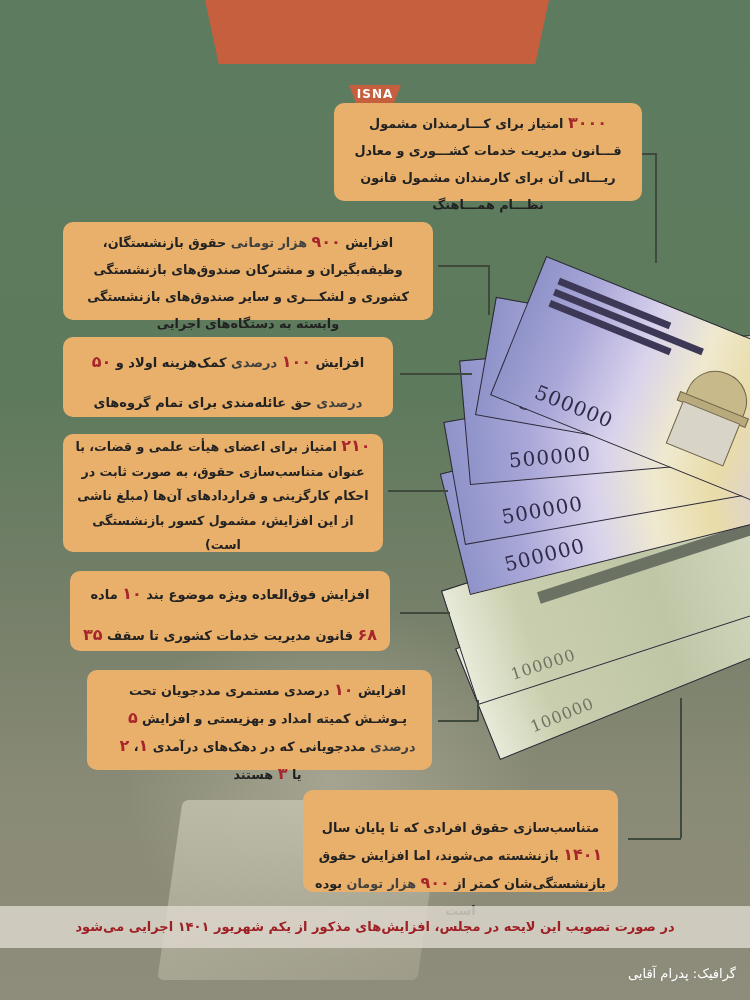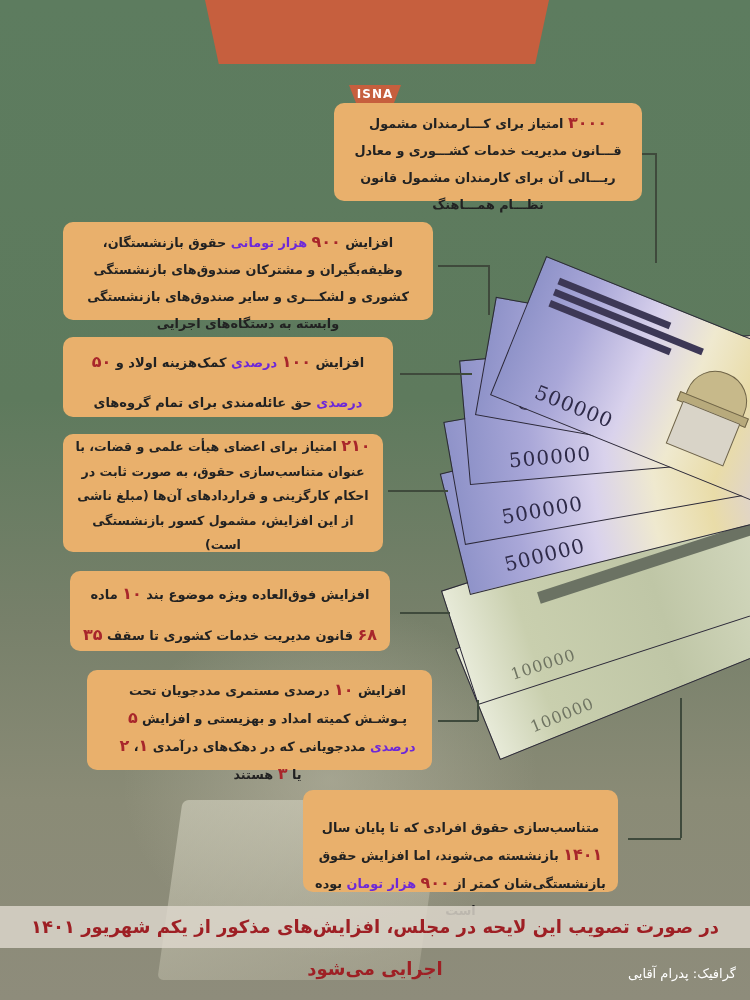--- a/index.html
+++ b/index.html
@@ -22,35 +22,35 @@
       clip-path:polygon(0 0,100% 0,85% 100%,15% 100%);
       color:#fff;font-size:12px;font-weight:bold;letter-spacing:1px;text-align:center;line-height:18px;
       font-family:"DejaVu Sans",sans-serif;margin-top:22px;}
   
   .card{position:absolute;background:#e9b06c;border-radius:10px;
       box-shadow:-5px -5px 0 0 rgba(0,0,0,0) ;
       direction:rtl;text-align:center;color:#222;font-weight:bold;font-size:13.2px;line-height:24px;
       padding:8px 12px;box-sizing:border-box;}
   .card::before{content:"";position:absolute;left:-8px;top:-6px;right:6px;bottom:6px;
       border:1.5px solid #3a3a32;border-radius:12px;z-index:-1;}
-  .card .hl{color:#6d28d9;}
+  .card .hl{color:#404040;}
   .card .num{color:#a8262b;font-size:16px;}
   
   .ln{position:absolute;background:#3f4a3c;}
   
   .note{position:absolute;border:1.5px solid #2b2838;box-sizing:border-box;transform-origin:0 100%;}
   .note-purple{background:linear-gradient(90deg,#8f93c9 0%,#a9a7d8 18%,#d9d2ec 40%,#efe9cf 58%,#e9dca8 75%,#d8cde8 100%);}
   .note-green{background:linear-gradient(90deg,#e7ead8 0%,#c9cfae 20%,#bfc6a6 60%,#d6dbc2 100%);}
   .note .val{position:absolute;left:40px;bottom:8px;font-family:"DejaVu Serif",serif;font-size:20px;color:#2e2a48;letter-spacing:1px;}
   .note-green .val{color:#6f7462;font-size:16px;}
   .stripe{position:absolute;height:7px;background:#3d3856;}
   .gstripe{position:absolute;height:12px;background:#6b7263;}
   
   .banner{position:absolute;left:0;top:906px;width:750px;height:42px;background:rgba(222,216,205,0.82);
-      direction:rtl;text-align:center;color:#9e1f24;font-weight:bold;font-size:18px;line-height:42px;}
+      direction:rtl;text-align:center;color:#9e1f24;font-weight:bold;font-size:13px;line-height:42px;}
   .credit{position:absolute;right:14px;top:966px;color:#fff;font-size:13px;direction:rtl;}
 </style>
 </head>
 <body>
 
 <div class="bg"></div>
 <div class="bg-blur1"></div>
 <div class="bg-paper"></div>
 
 <div class="header">

